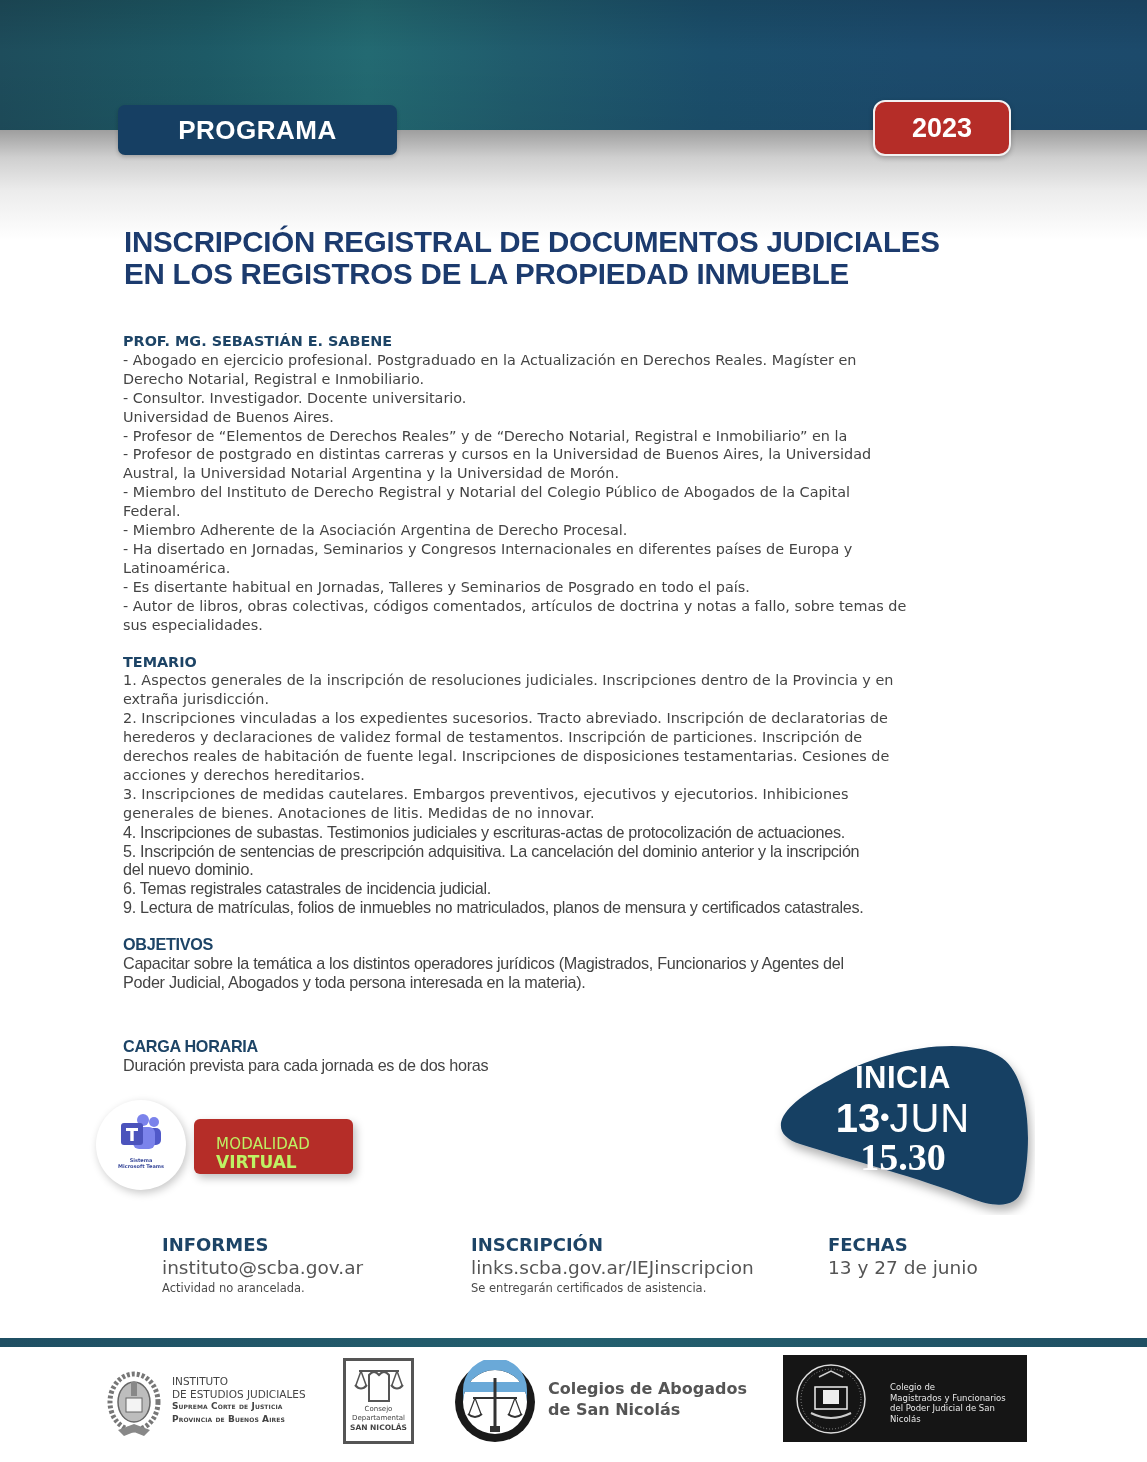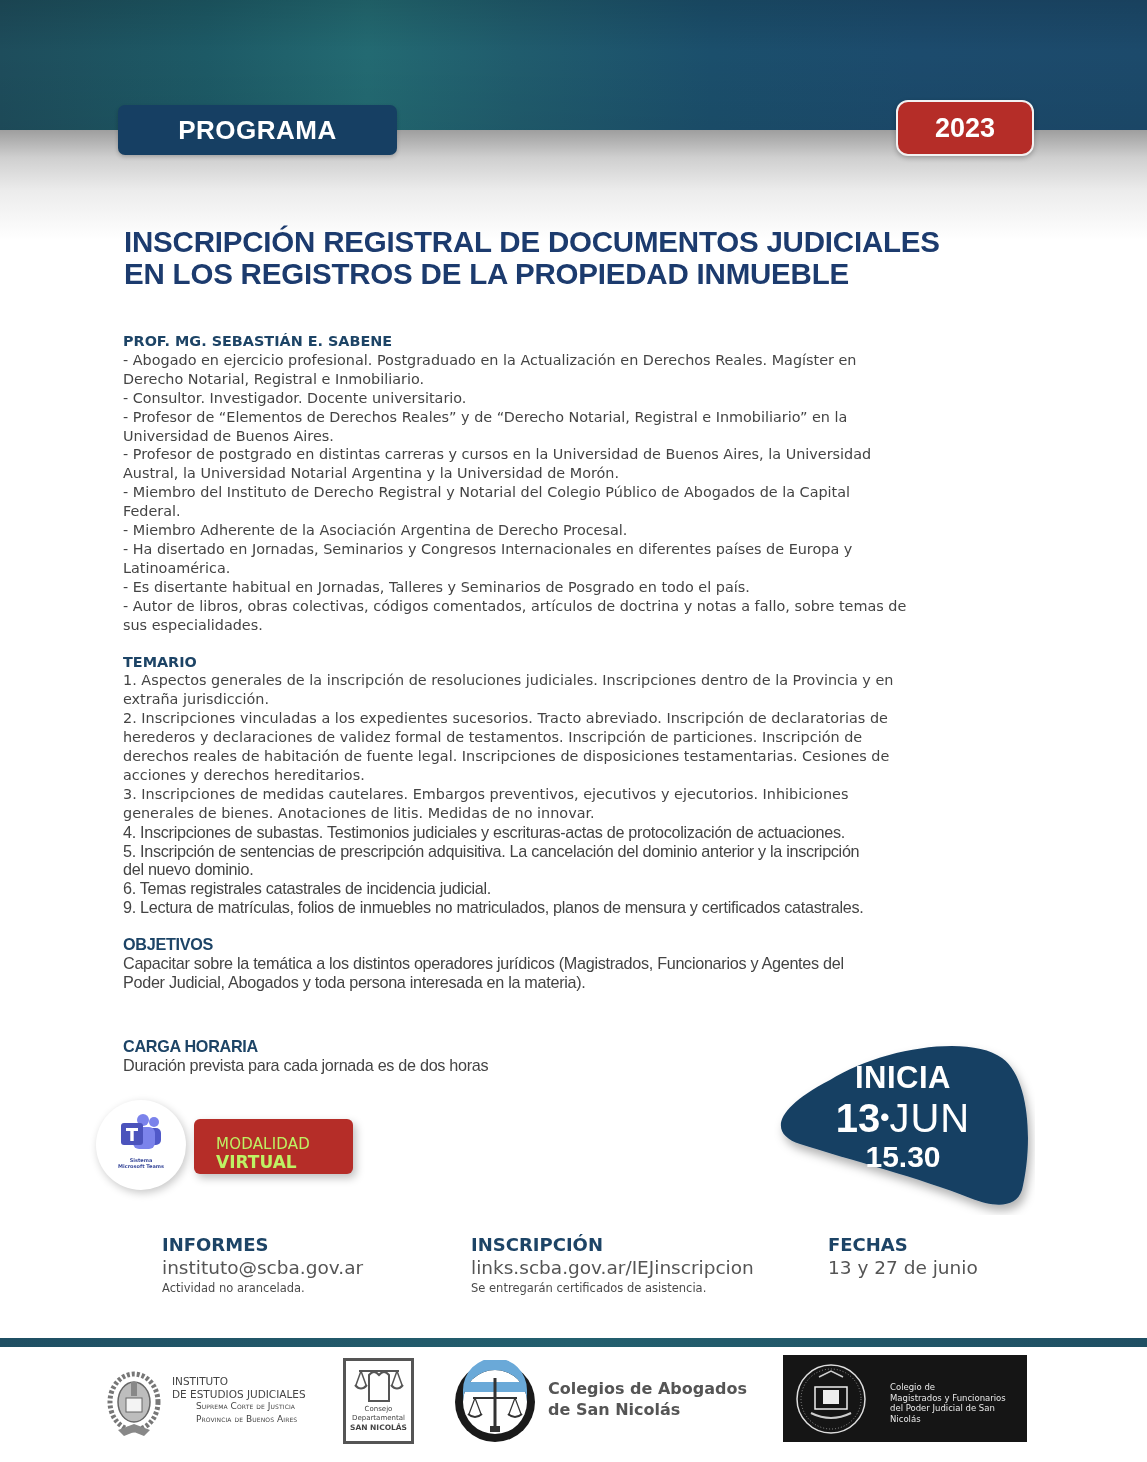--- a/index.html
+++ b/index.html
@@ -22,21 +22,21 @@
 
     .badge-programa {
       position: absolute; left: 118px; top: 105px; width: 279px; height: 50px;
       background: #163f63; border-radius: 7px;
       color: #fff; font-family: "Liberation Sans", sans-serif; font-weight: 700;
       font-size: 26px; letter-spacing: 0.5px;
       display: flex; align-items: center; justify-content: center;
       box-shadow: 0 2px 4px rgba(0,0,0,0.2);
     }
     .badge-year {
-      position: absolute; left: 896px; top: 100px; width: 138px; height: 56px;
+      position: absolute; left: 873px; top: 100px; width: 138px; height: 56px;
       background: #b52d28; border: 2px solid #f2f2f2; border-radius: 12px;
       color: #fff; font-family: "Liberation Sans", sans-serif; font-weight: 700;
       font-size: 27px; display: flex; align-items: center; justify-content: center;
       box-shadow: 0 2px 5px rgba(0,0,0,0.25);
     }
 
     .title {
       position: absolute; left: 124px; top: 226px; width: 940px;
       color: #1c3b6e; font-family: "Liberation Sans", sans-serif; font-weight: 700;
       font-size: 29.5px; line-height: 32px; letter-spacing: -0.2px;
@@ -82,38 +82,38 @@
     }
     .inicia svg { position: absolute; left: 0; top: 0; }
     .inicia-text {
       position: absolute; left: 38px; top: 20px; width: 190px; text-align: center; color: #fff;
     }
     .in-l1 { font-family: "Liberation Sans", sans-serif; font-weight: 700; font-size: 31px; line-height: 36px; letter-spacing: 0.5px; }
     .in-l2 { font-size: 40px; line-height: 42px; }
     .in-day { font-family: "Liberation Sans", sans-serif; font-weight: 700; }
     .in-dot { font-family: "Liberation Sans", sans-serif; font-weight: 700; font-size: 26px; vertical-align: 6px; }
     .in-mon { font-family: "Liberation Sans", sans-serif; font-weight: 400; letter-spacing: 1px; }
-    .in-l3 { font-family: Liberation Sans, sans-serif; font-weight: 700; font-size: 30px; line-height: 36px; }
+    .in-l3 { font-family: Liberation Serif, serif; font-weight: 700; font-size: 38px; line-height: 36px; }
 
     .info-block { position: absolute; top: 1234px; }
     .info-h { color: #1d4466; font-family: "DejaVu Sans", sans-serif; font-weight: 700; font-size: 18px; line-height: 22px; }
     .info-v { color: #555555; font-family: "DejaVu Sans", sans-serif; font-weight: 400; font-size: 18.5px; line-height: 24px; }
     .info-s { color: #4a4a4a; font-family: "DejaVu Sans", sans-serif; font-size: 11.5px; line-height: 16px; }
 
     .footer-bar {
       position: absolute; left: 0; top: 1338px; width: 1147px; height: 9px;
       background: linear-gradient(90deg, #1f4f63 0%, #235f6e 50%, #1f4f63 100%);
     }
 
     .logo-iej { position: absolute; left: 106px; top: 1368px; width: 215px; height: 72px; }
     .iej-text {
       position: absolute; left: 66px; top: 7px; color: #444; font-family: "DejaVu Sans", sans-serif;
       font-size: 10.5px; line-height: 12.5px;
     }
-    .iej-sc { font-weight: 400; font-size: 9px; font-variant: small-caps; letter-spacing: 0.1px; margin-left: 24px; }
+    .iej-sc { font-weight: 700; font-size: 9px; font-variant: small-caps; letter-spacing: 0.1px; }
     .logo-consejo {
       position: absolute; left: 343px; top: 1358px; width: 71px; height: 86px;
       border: 3px solid #555; display: flex; flex-direction: column; align-items: center;
     }
     .consejo-t { font-family: "DejaVu Sans", sans-serif; color: #444; font-size: 7px; line-height: 9px; text-align: left; }
     .consejo-b { font-family: "DejaVu Sans", sans-serif; color: #444; font-size: 7.5px; font-weight: 700; line-height: 9px; }
 
     .logo-colegio-ab { position: absolute; left: 453px; top: 1360px; width: 300px; height: 84px; }
     .colegio-ab-text {
       position: absolute; left: 95px; top: 18px; color: #555; font-family: "DejaVu Sans", sans-serif;
@@ -146,22 +146,22 @@
   <div>EN LOS REGISTROS DE LA PROPIEDAD INMUEBLE</div>
 </h1>
 
 <div class="content">
   <section class="sec">
     <div class="sec-head">PROF. MG. SEBASTIÁN E. SABENE</div>
     <div id="prof-lines">
         <div>- Abogado en ejercicio profesional. Postgraduado en la Actualización en Derechos Reales. Magíster en</div>
         <div>Derecho Notarial, Registral e Inmobiliario.</div>
         <div>- Consultor. Investigador. Docente universitario.</div>
+        <div>Universidad de Buenos Aires.</div>
         <div>- Profesor de “Elementos de Derechos Reales” y de “Derecho Notarial, Registral e Inmobiliario” en la</div>
-        <div>Universidad de Buenos Aires.</div>
         <div>- Profesor de postgrado en distintas carreras y cursos en la Universidad de Buenos Aires, la Universidad</div>
         <div>Austral, la Universidad Notarial Argentina y la Universidad de Morón.</div>
         <div>- Miembro del Instituto de Derecho Registral y Notarial del Colegio Público de Abogados de la Capital</div>
         <div>Federal.</div>
         <div>- Miembro Adherente de la Asociación Argentina de Derecho Procesal.</div>
         <div>- Ha disertado en Jornadas, Seminarios y Congresos Internacionales en diferentes países de Europa y</div>
         <div>Latinoamérica.</div>
         <div>- Es disertante habitual en Jornadas, Talleres y Seminarios de Posgrado en todo el país.</div>
         <div>- Autor de libros, obras colectivas, códigos comentados, artículos de doctrina y notas a fallo, sobre temas de</div>
         <div>sus especialidades.</div>

